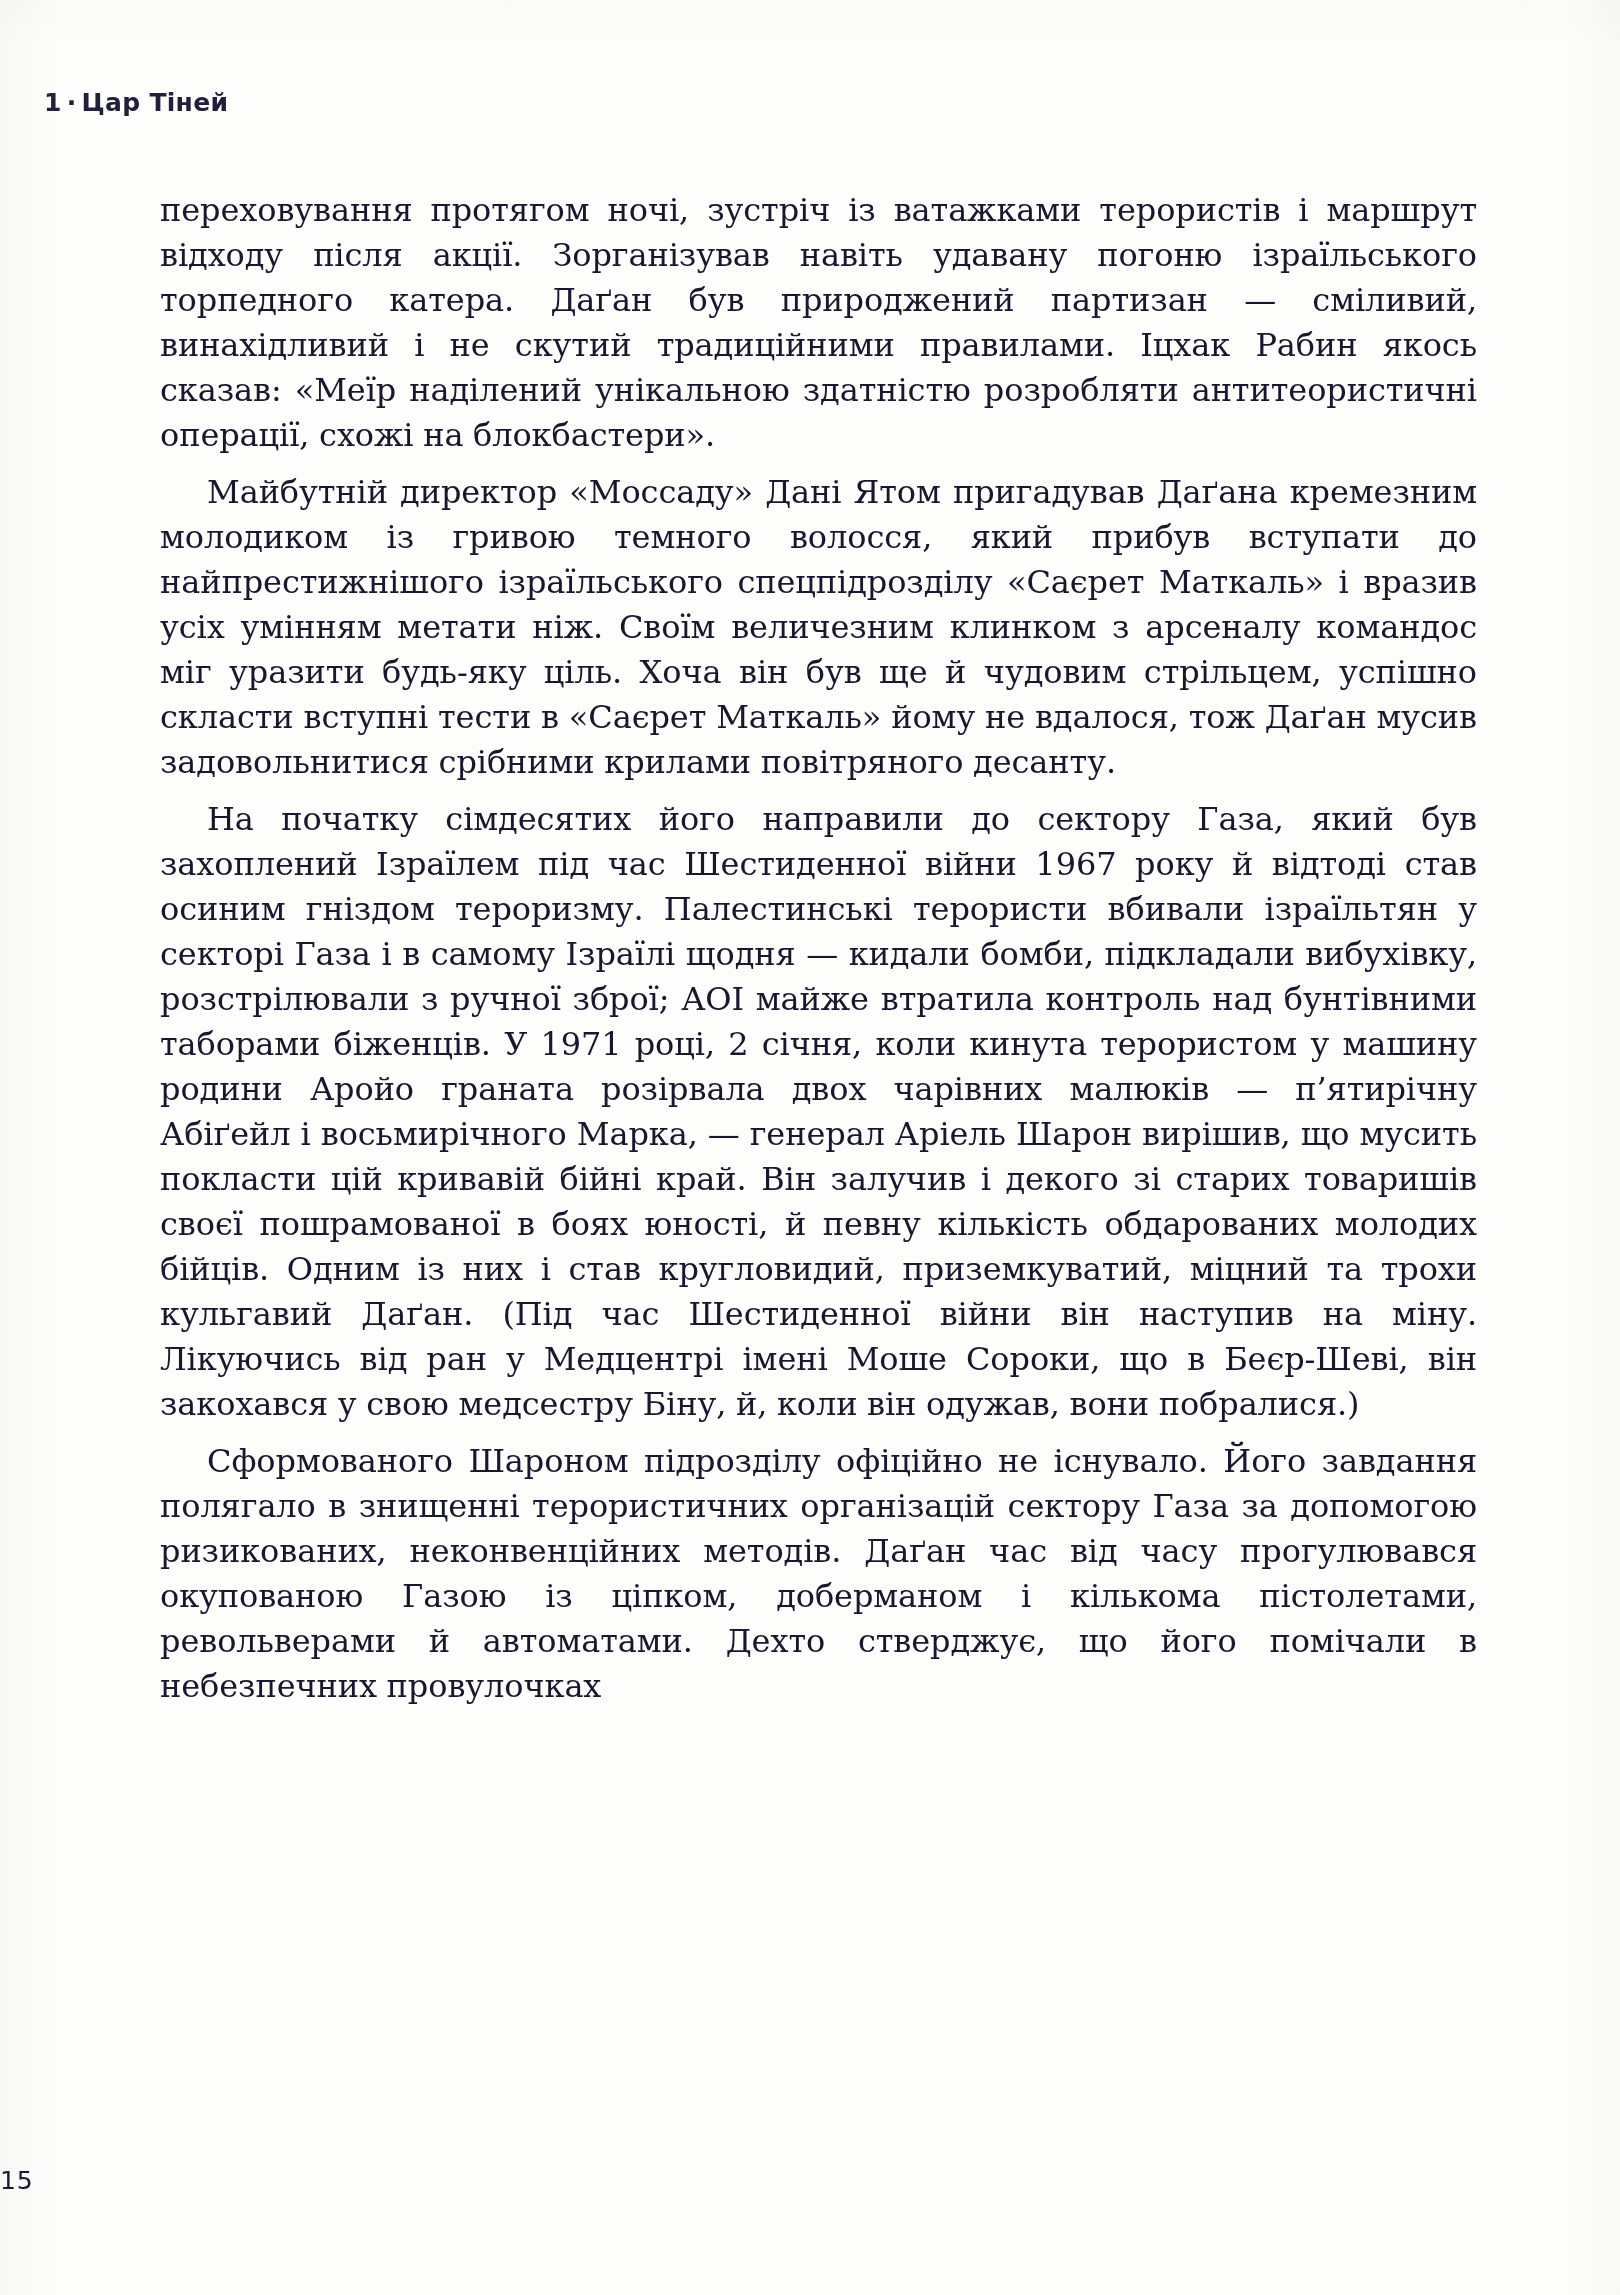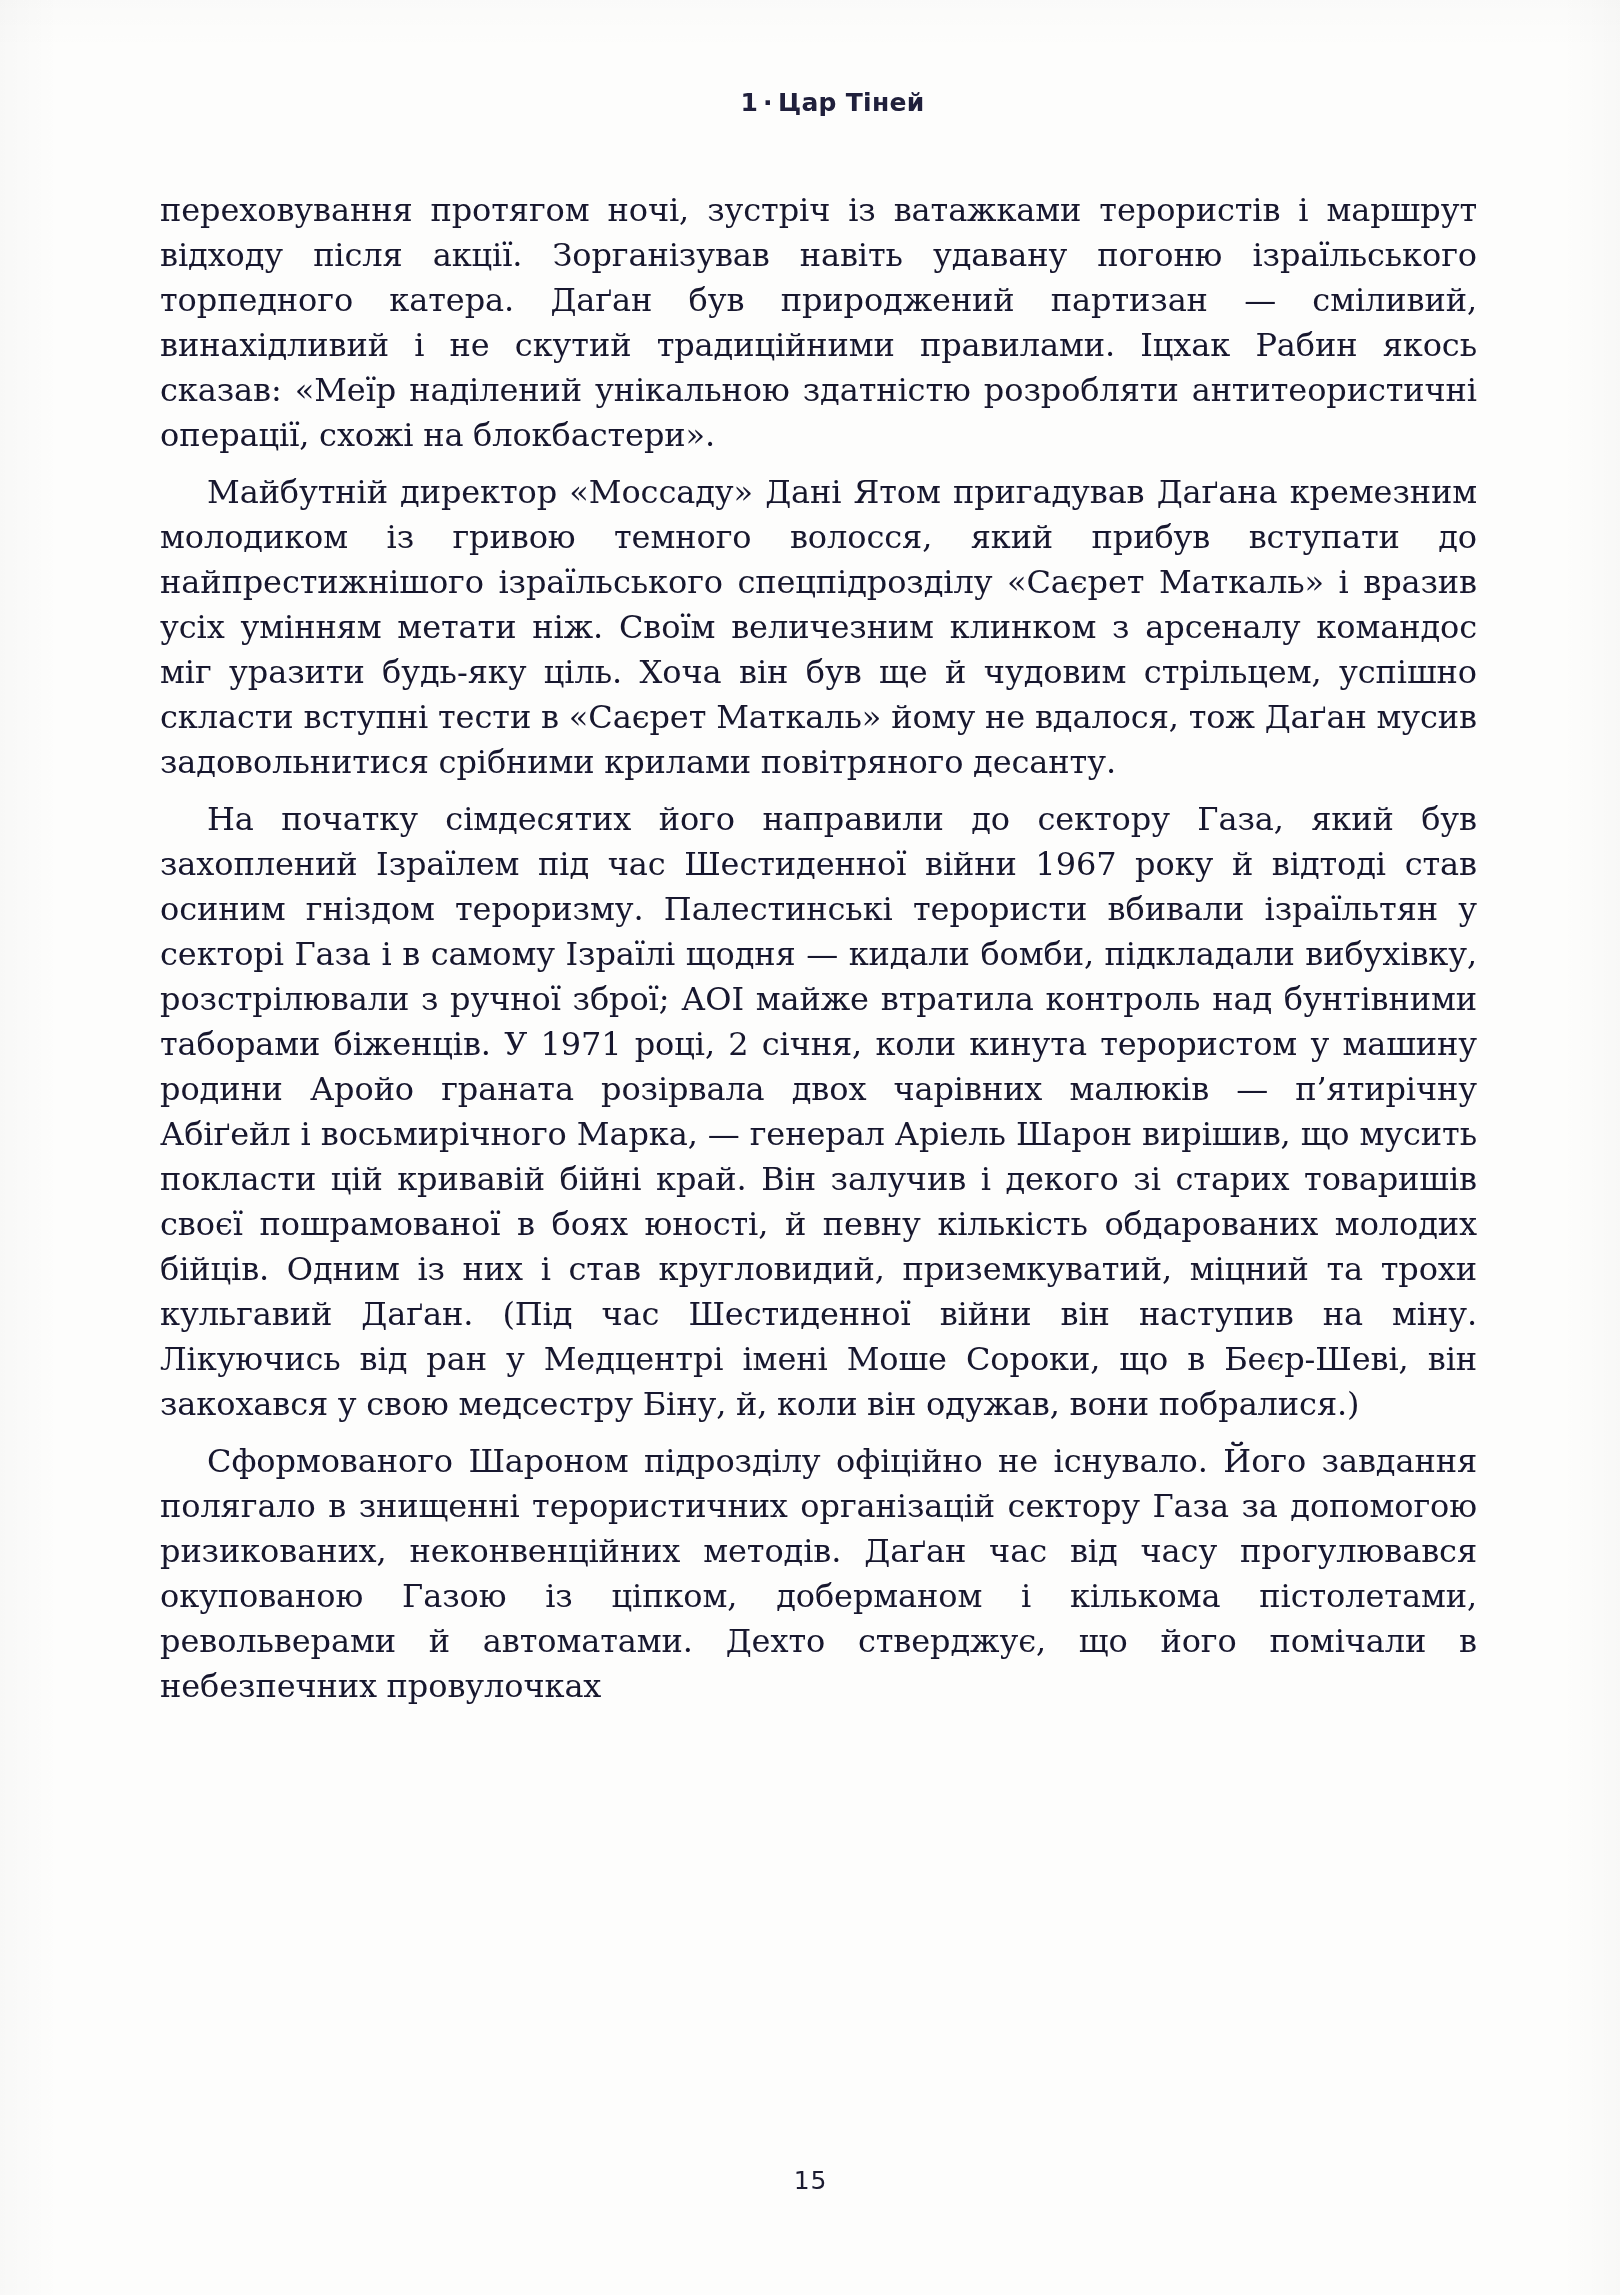--- a/index.html
+++ b/index.html
@@ -25,21 +25,21 @@
       linear-gradient(90deg, rgba(0,0,0,0.020) 0px, rgba(0,0,0,0.0) 59px),
       linear-gradient(270deg, rgba(0,0,0,0.018) 0px, rgba(0,0,0,0.0) 59px),
       linear-gradient(180deg, rgba(0,0,0,0.012) 0px, rgba(0,0,0,0.0) 51px);
     pointer-events: none;
   }
   .running-head {
     position: absolute;
     top: 88px;
     left: 0;
     right: 0;
-    text-align: center;
+    text-align: left;
     font-family: "DejaVu Sans", sans-serif;
     font-size: 25px;
     font-weight: 700;
     letter-spacing: 0.3px;
     color: #20203c;
     margin-left: 44px;
   }
   .running-head .folio-num {
     font-weight: 700;
   }
@@ -72,21 +72,20 @@
     margin-top: 21px;
   }
   .para + .para {
     margin-top: 12px;
   }
   .folio {
     position: absolute;
     bottom: 100px;
     left: 0;
     right: 0;
-    text-align: center;
     font-family: "DejaVu Sans", sans-serif;
     font-size: 25px;
     font-weight: 400;
     letter-spacing: 0.8px;
     color: #1b1b30;
   }
 </style>
 </head>
 <body>
 

